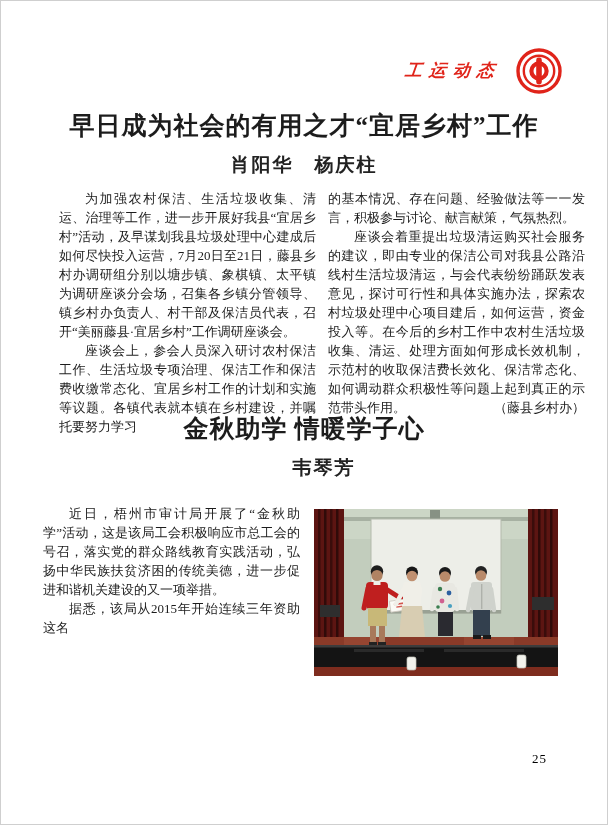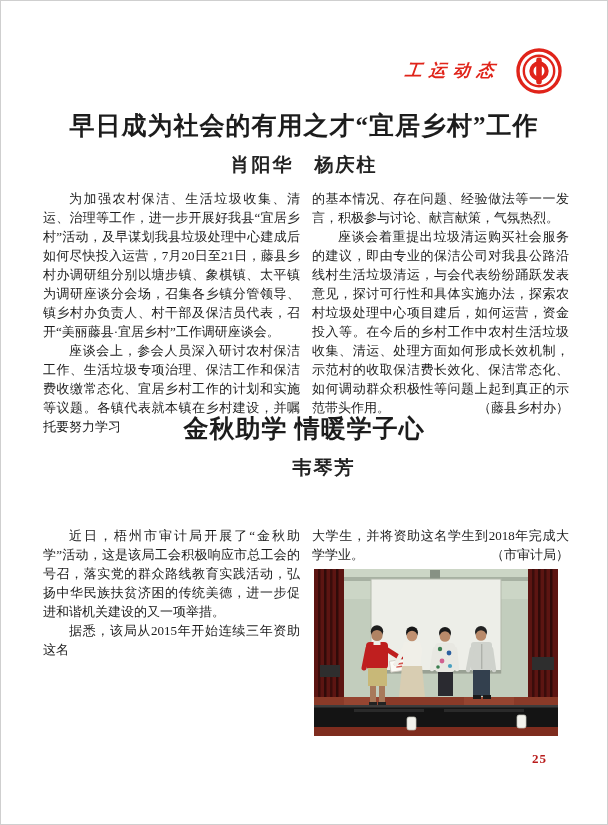--- a/index.html
+++ b/index.html
@@ -23,34 +23,34 @@
   #title1{top:108px;}
   #title2{top:411px;}
   .authors{
     position:absolute;left:0;right:0;text-align:center;
     font-family:"Liberation Sans","DejaVu Sans",sans-serif;
     font-size:19px;font-weight:bold;letter-spacing:2px;color:#222;
   }
   #authors1{top:151px;}
   #authors2{top:454px;margin-left:40px;}
   .cols{position:absolute;left:42px;width:526px;display:flex;justify-content:space-between;}
-  #cols1{top:188px;}
-  #cols2{top:525px;}
+  #cols1{top:188px;margin-left:16px;}
+  #cols2{top:503px;}
   .col{width:257px;font-size:13px;line-height:19px;text-align:justify;}
   .col p{margin:0;}
   .ind{text-indent:2em;}
   .attr{float:right;}
   .photo{
     position:relative;width:244px;height:167px;margin:5px 0 0 2px;
     background:#c2cdbd;overflow:hidden;
   }
   .photo svg{display:block;}
   .pagenum{
     position:absolute;top:750px;left:531px;
-    font-size:13px;letter-spacing:1px;color:#b91c1c;font-weight:bold;
+    font-size:13px;letter-spacing:1px;color:#000000;
   }
 </style>
 </head>
 <body>
 
 <div class="page">
 
   <div class="masthead">工运动态</div>
   <div class="logo">
     <svg width="48" height="48" viewBox="0 0 48 48">
@@ -77,21 +77,20 @@
 
   <div class="title" id="title2">金秋助学 情暖学子心</div>
   <div class="authors" id="authors2">韦琴芳</div>
 
   <div class="cols" id="cols2">
     <div class="col">
       <p class="ind">近日，梧州市审计局开展了“金秋助学”活动，这是该局工会积极响应市总工会的号召，落实党的群众路线教育实践活动，弘扬中华民族扶贫济困的传统美德，进一步促进和谐机关建设的又一项举措。</p>
       <p class="ind">据悉，该局从2015年开始连续三年资助这名</p>
     </div>
     <div class="col">
-      <p><span>大学生，并将资助这名学生到2018年完成大学学业。</span><span class="attr">（市审计局）</span></p>
 
       <div class="photo">
         <svg width="244" height="167" viewBox="0 0 244 167">
 
           <rect x="0" y="0" width="244" height="167" fill="#c2cdbd"></rect>
           <rect x="0" y="0" width="244" height="30" fill="#ccd6c6"></rect>
 
           <rect x="14" y="8" width="216" height="4" fill="#a7b1a2"></rect>
           <rect x="116" y="1" width="10" height="9" fill="#879184"></rect>
 

